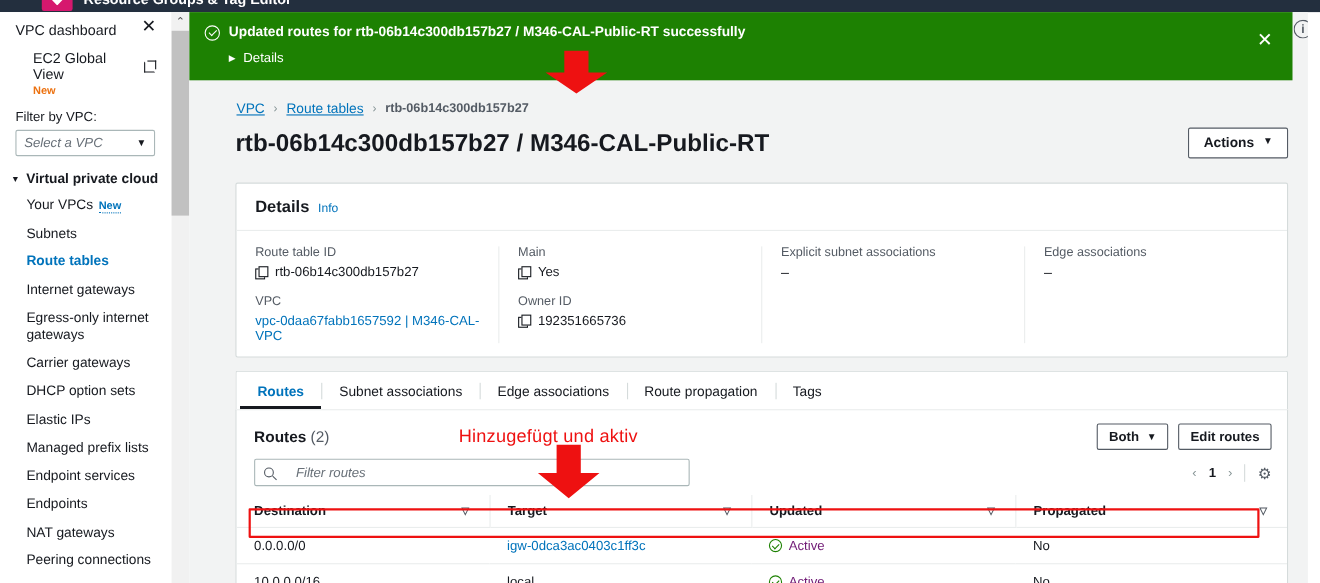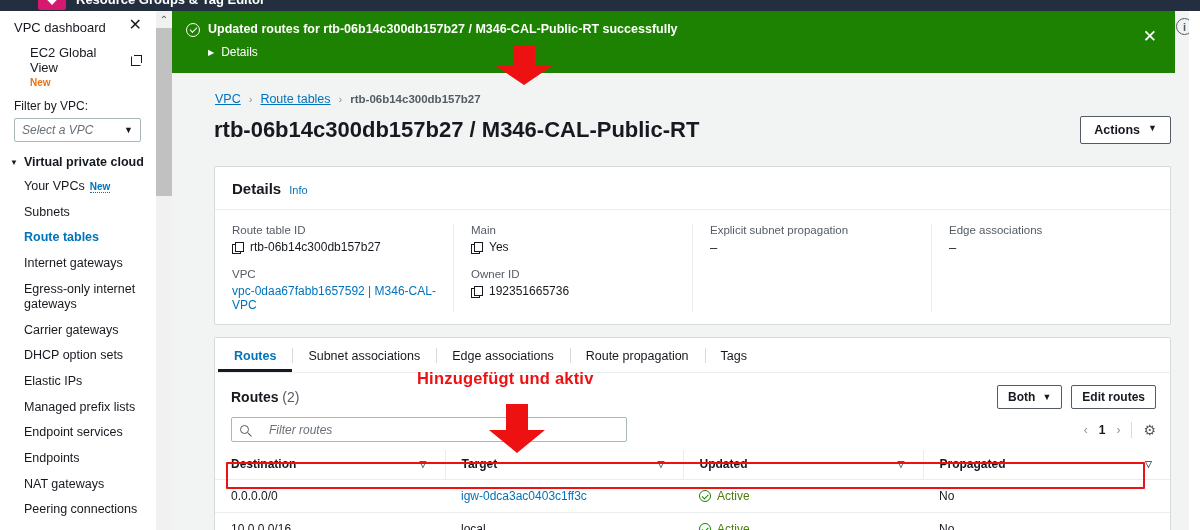--- a/index.html
+++ b/index.html
@@ -214,25 +214,25 @@
   table.routes td a { color: #0073bb; text-decoration: none; cursor: pointer; }
   .col-dest { width: 230px; }
   .col-target { width: 238px; }
   .col-status { width: 240px; }
   .status-cell { display: flex; align-items: center; gap: 6px; }
   .ok-ico { width: 12px; height: 12px; border: 1.4px solid #1d8102; border-radius: 50%; position: relative; flex: none; }
   .ok-ico:after {
     content: ""; position: absolute; left: 2.4px; top: 2.8px; width: 5px; height: 2.5px;
     border-left: 1.4px solid #1d8102; border-bottom: 1.4px solid #1d8102; transform: rotate(-45deg);
   }
-  .status-txt { color: #4d7c0f; }
+  .status-txt { color: #701a75; }
 
   
   .anno-text {
-    position: absolute; left: 417px; top: 369px; font-size: 16.5px; font-weight: bold;
+    position: absolute; left: 417px; top: 388px; font-size: 16.5px; font-weight: normal;
     color: #ee1111; white-space: nowrap; letter-spacing: .2px;
   }
   .arrow { position: absolute; }
   .arrow svg { display: block; }
   .highlight-box {
     position: absolute; left: 226px; top: 462px; width: 919px; height: 27px;
     border: 2.5px solid #ee1111; border-radius: 1px; pointer-events: none;
   }
 
   
@@ -364,21 +364,21 @@
             <span>Yes</span>
           </div>
           <div class="dl-label">Owner ID</div>
           <div class="dl-value last">
             <span class="copy-ico"></span>
             <span>192351665736</span>
           </div>
         </div>
 
         <div class="detail-col">
-          <div class="dl-label">Explicit subnet propagation</div>
+          <div class="dl-label">Explicit subnet associations</div>
           <div class="dl-value last dash-val">–</div>
         </div>
 
         <div class="detail-col">
           <div class="dl-label">Edge associations</div>
           <div class="dl-value last dash-val">–</div>
         </div>
 
       </div>
     </div>

